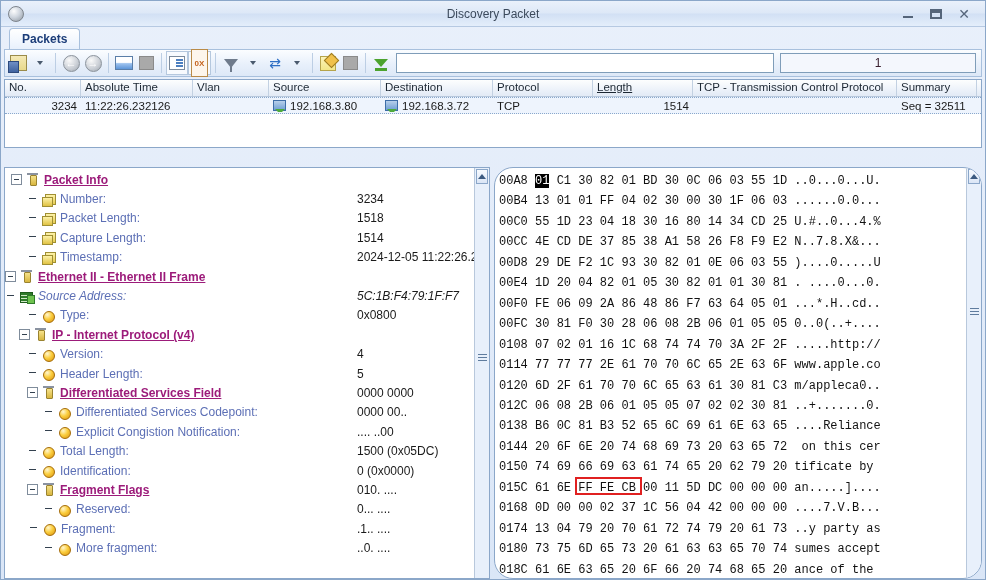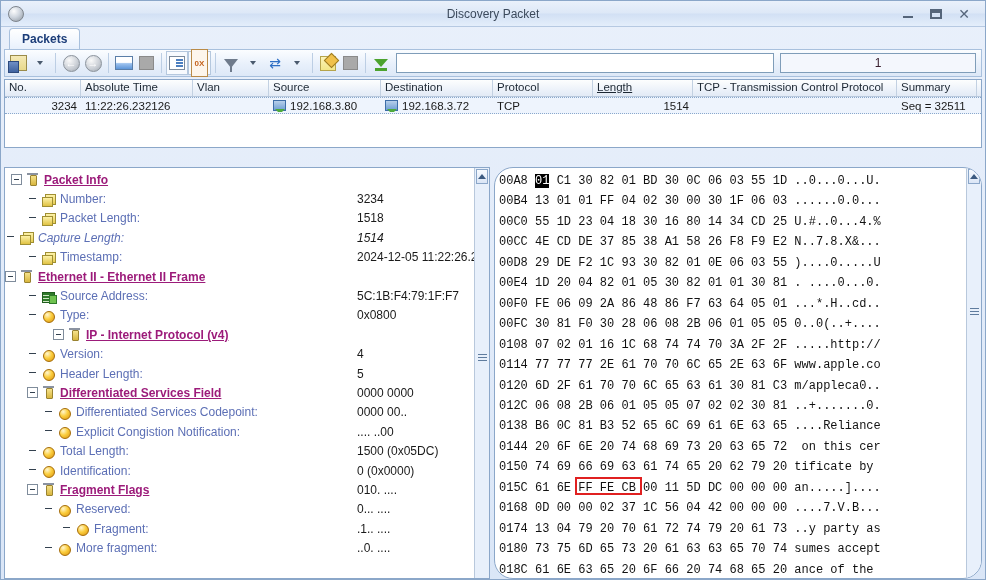--- a/index.html
+++ b/index.html
@@ -462,50 +462,50 @@
             <span class="tico prop"></span>
             <span class="tlabel">Number:</span>
             <span class="tval">3234</span>
           </div>
           <div class="trow" style="position: relative; padding-left: 22px;">
             <span class="twist blank"></span>
             <span class="tico prop"></span>
             <span class="tlabel">Packet Length:</span>
             <span class="tval">1518</span>
           </div>
-          <div class="trow" style="position: relative;  font-style: italic;">
+          <div class="trow" style="position: relative; padding-left: 22px;">
             <span class="twist blank"></span>
             <span class="tico prop"></span>
             <span class="tlabel">Capture Length:</span>
             <span class="tval">1514</span>
           </div>
           <div class="trow" style="position: relative; padding-left: 22px;">
             <span class="twist blank"></span>
             <span class="tico prop"></span>
             <span class="tlabel">Timestamp:</span>
             <span class="tval">2024-12-05 11:22:26.2</span>
           </div>
           <div class="trow" style="position: relative; padding-left: 0;">
             <span class="twist"></span>
             <span class="tico proto"></span>
             <span class="tlabel proto">Ethernet II - Ethernet II Frame</span>
           </div>
-          <div class="trow" style="position: relative; padding-left: 22px;">
+          <div class="trow" style="position: relative;  font-style: italic;">
             <span class="twist blank"></span>
             <span class="tico mac"></span>
             <span class="tlabel">Source Address:</span>
             <span class="tval">5C:1B:F4:79:1F:F7</span>
           </div>
           <div class="trow" style="position: relative; padding-left: 22px;">
             <span class="twist blank"></span>
             <span class="tico ball"></span>
             <span class="tlabel">Type:</span>
             <span class="tval">0x0800</span>
           </div>
-          <div class="trow" style="position: relative; padding-left: 14px; margin-left: 34px;">
+          <div class="trow" style="position: relative; padding-left: 14px;">
             <span class="twist"></span>
             <span class="tico proto"></span>
             <span class="tlabel proto">IP - Internet Protocol (v4)</span>
           </div>
           <div class="trow" style="position: relative; padding-left: 22px;">
             <span class="twist blank"></span>
             <span class="tico ball"></span>
             <span class="tlabel">Version:</span>
             <span class="tval">4</span>
           </div>
@@ -550,21 +550,21 @@
             <span class="tico proto"></span>
             <span class="tlabel proto">Fragment Flags</span>
             <span class="tval">010. ....</span>
           </div>
           <div class="trow" style="position: relative; padding-left: 38px;">
             <span class="twist blank"></span>
             <span class="tico ball"></span>
             <span class="tlabel">Reserved:</span>
             <span class="tval">0... ....</span>
           </div>
-          <div class="trow" style="position: relative; padding-left: 56px;">
+          <div class="trow" style="position: relative; padding-left: 23px;">
             <span class="twist blank"></span>
             <span class="tico ball"></span>
             <span class="tlabel">Fragment:</span>
             <span class="tval">.1.. ....</span>
           </div>
           <div class="trow" style="position: relative; padding-left: 38px;">
             <span class="twist blank"></span>
             <span class="tico ball"></span>
             <span class="tlabel">More fragment:</span>
             <span class="tval">..0. ....</span>

